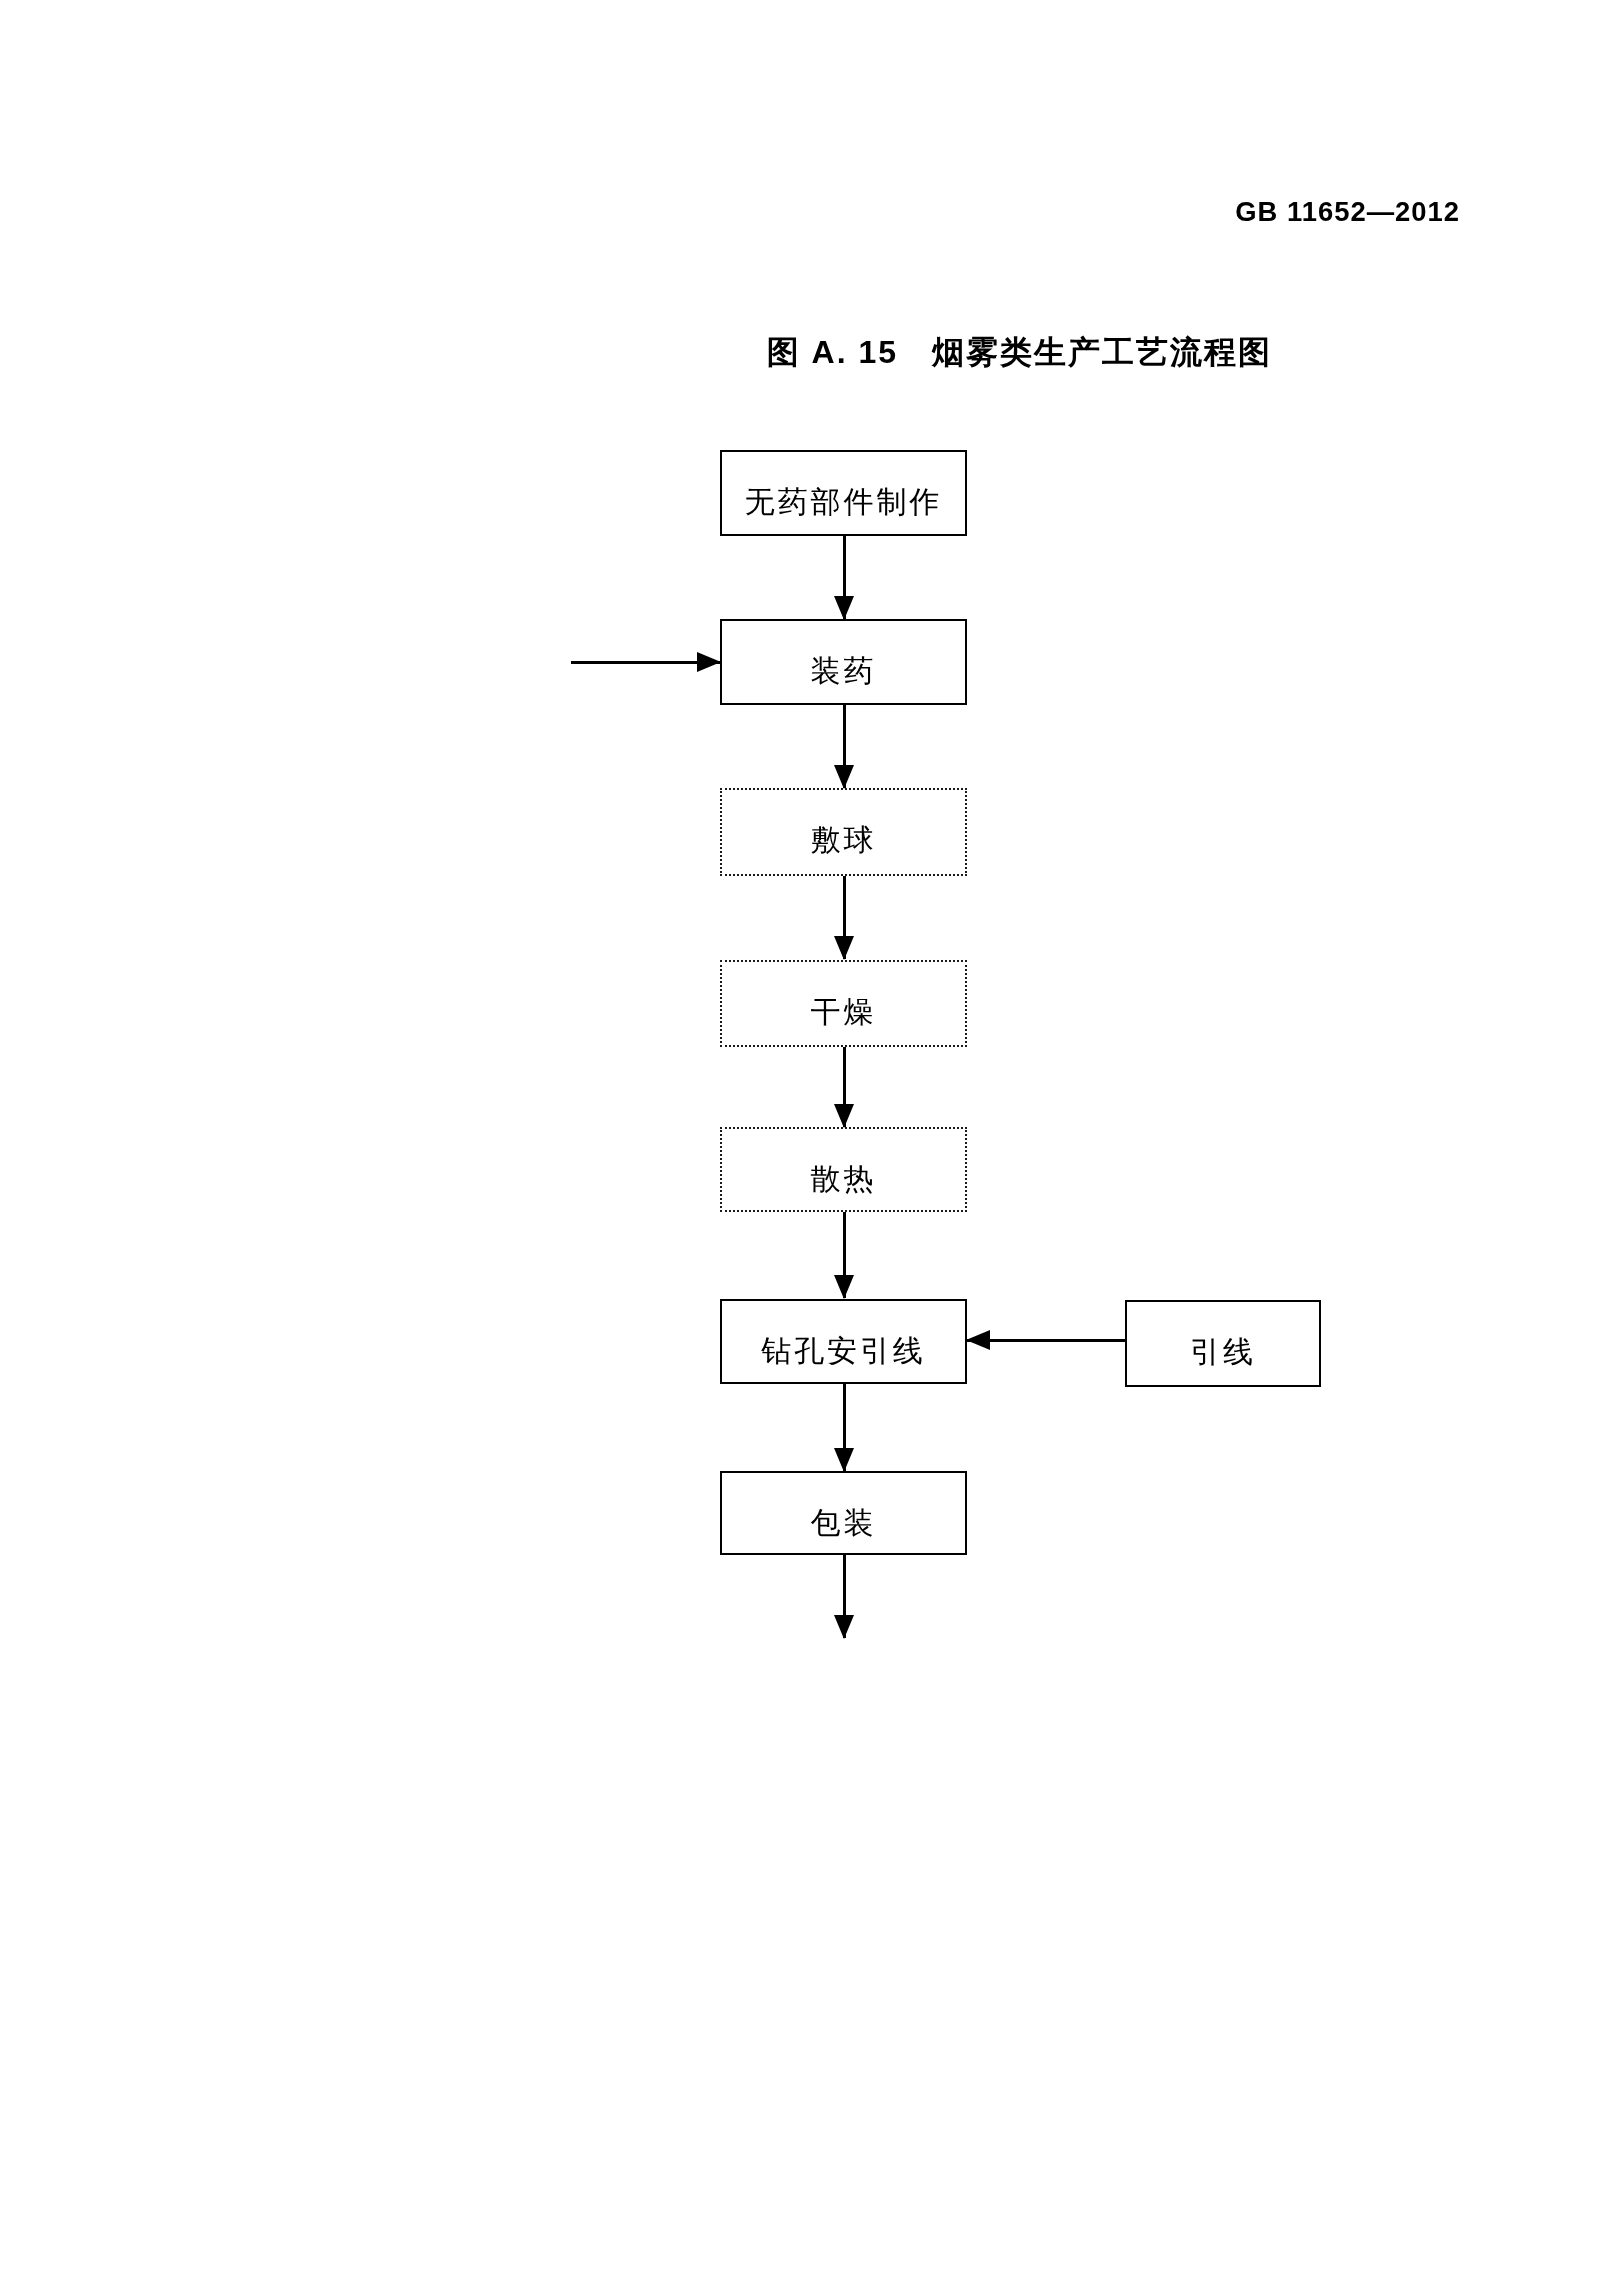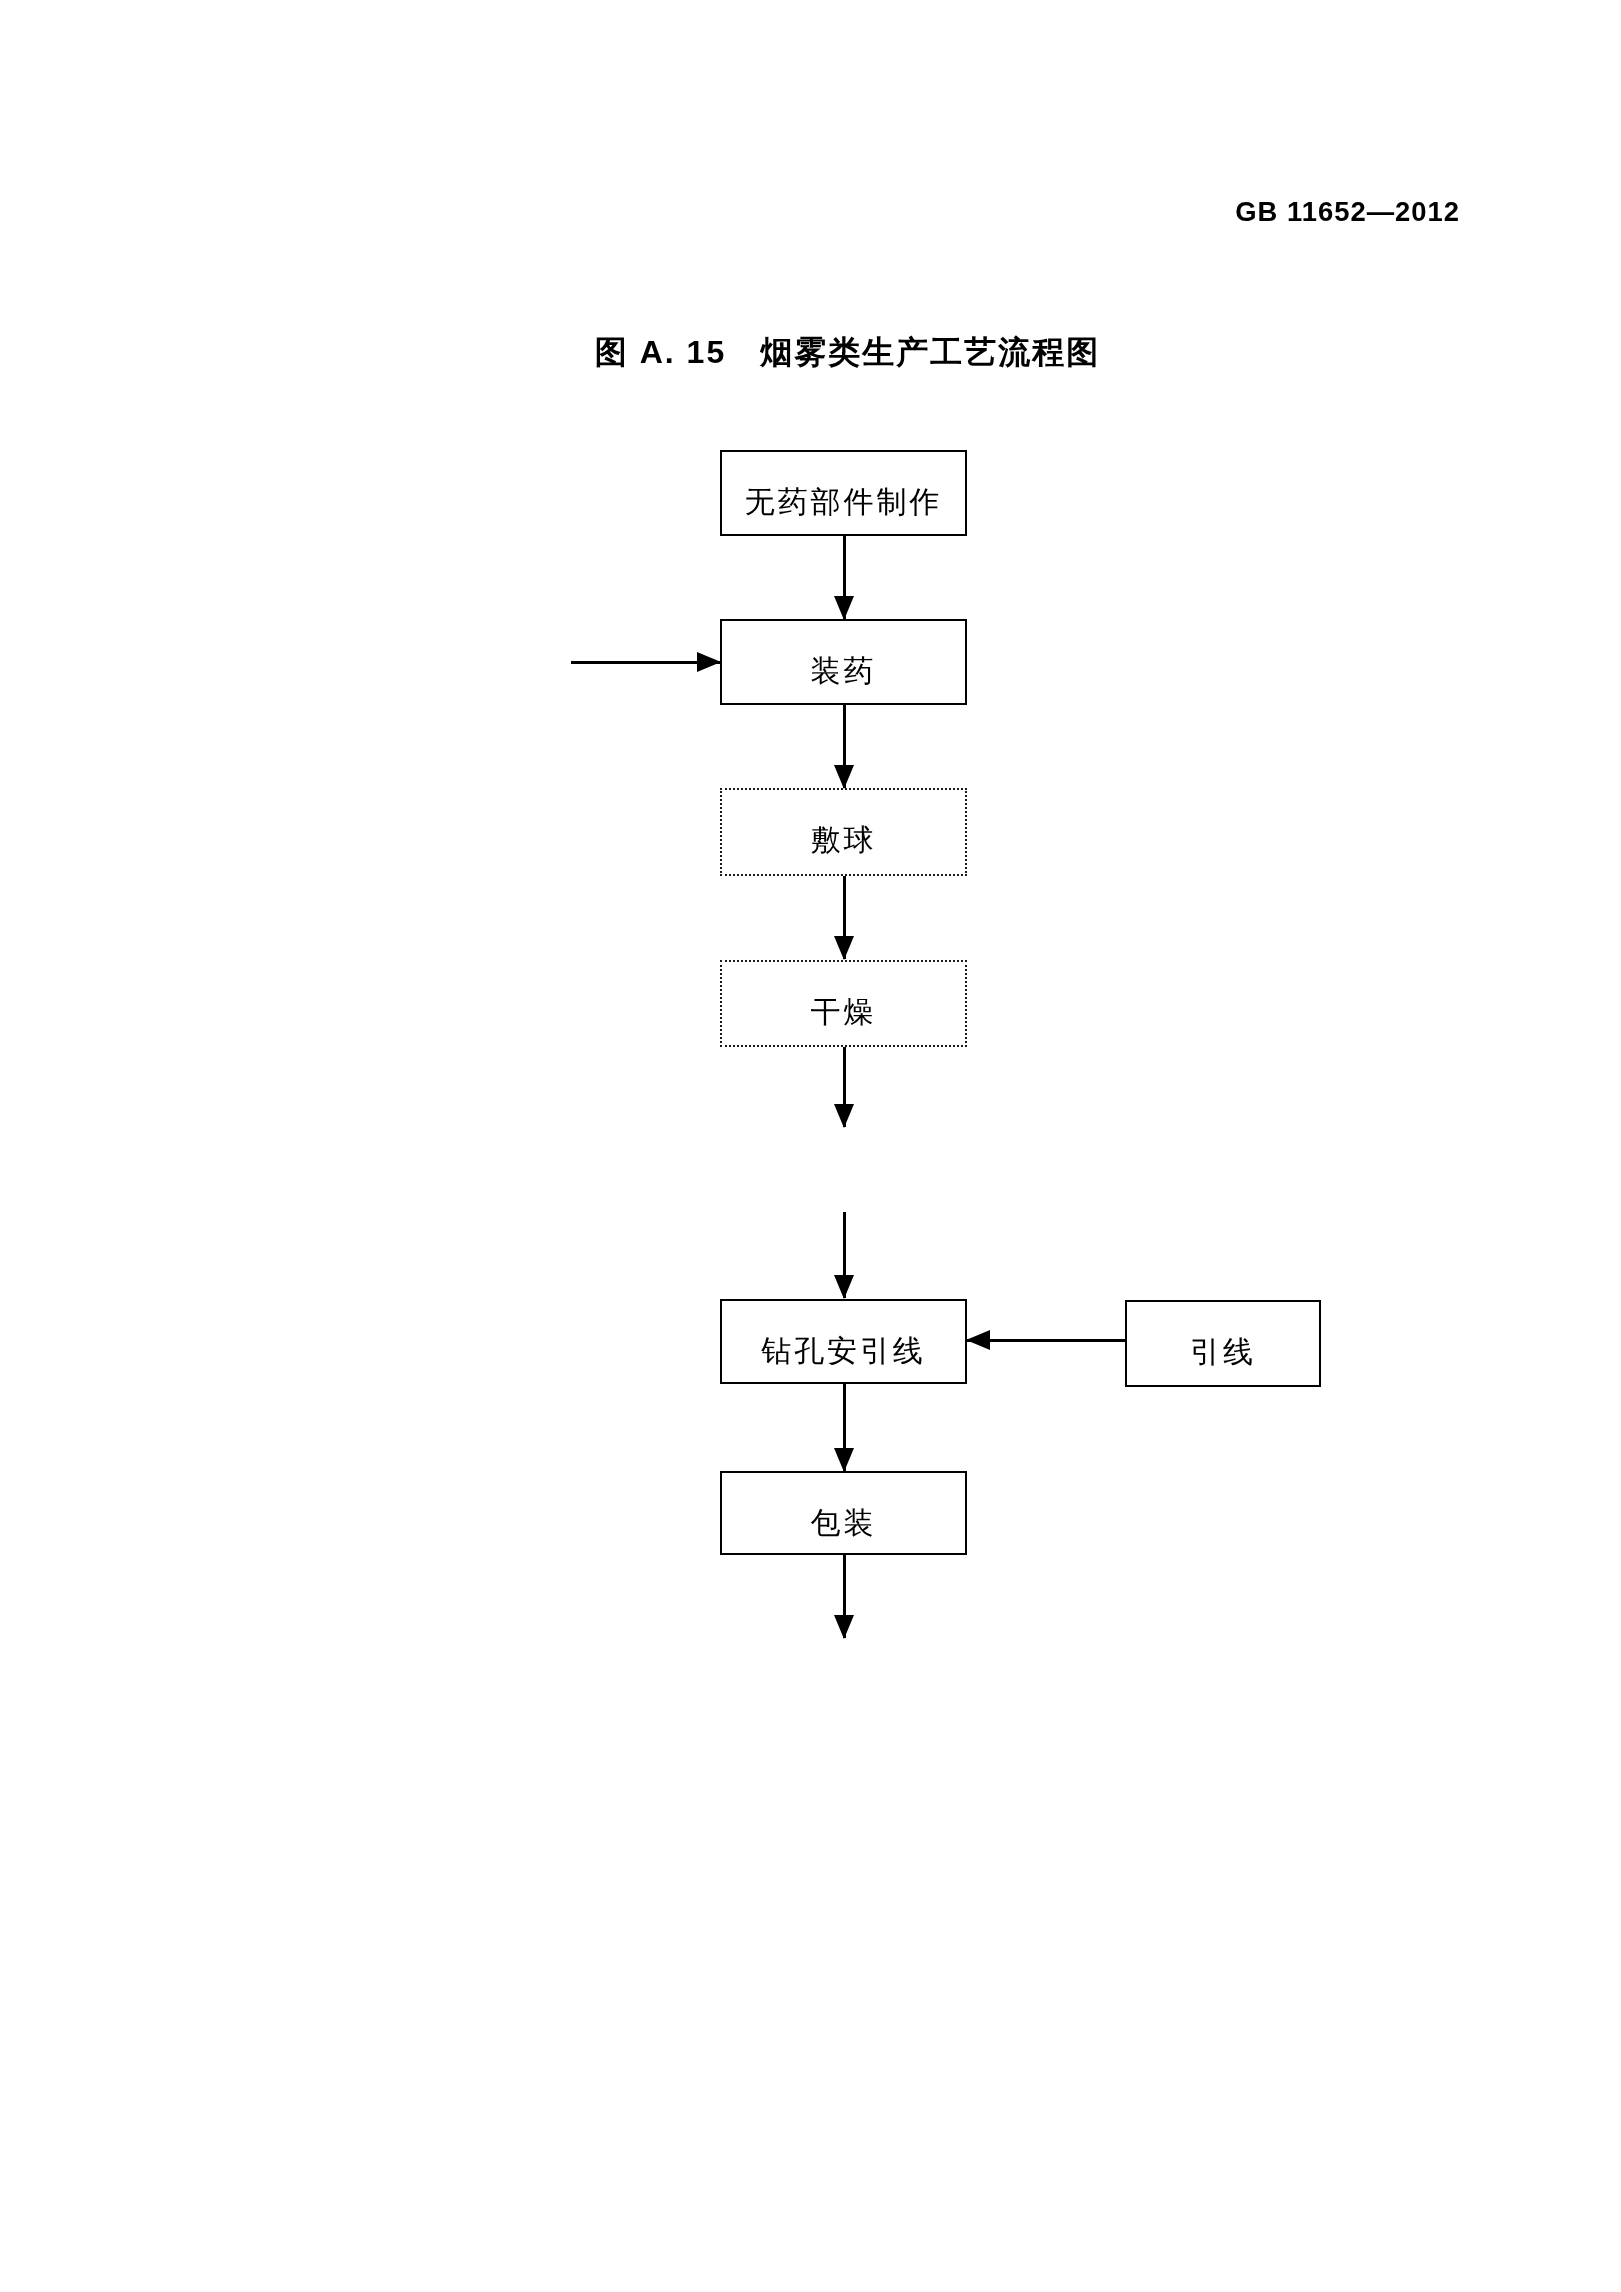--- a/index.html
+++ b/index.html
@@ -16,21 +16,21 @@
     top:196px;right:161px;
     font-family:"Liberation Sans","DejaVu Sans",sans-serif;
     font-weight:bold;
     font-size:27.4px;
     letter-spacing:1px;
     white-space:pre;
   }
   .figure-title{
     position:absolute;
     top:331px;left:423px;width:849px;
-    text-align:center;
+    text-align:right;
     font-family:"Liberation Sans","DejaVu Sans",sans-serif;
     font-weight:bold;
     font-size:32px;
     letter-spacing:2px;
     white-space:pre;
   }
   .flow-box{
     position:absolute;
     box-sizing:border-box;
     background:#fff;
@@ -108,20 +108,23 @@
   </div>
   <div class="flow-box b-solid col" style="top:619px;">
     <span>装药</span>
   </div>
   <div class="flow-box b-dotted col" style="top:788px;height:88px;text-align:right;">
     <span>敷球</span>
   </div>
   <div class="flow-box b-dotted col" style="top:960px;height:87px;">
     <span>干燥</span>
   </div>
+  <div class="flow-box b-dotted col" style="top:1127px;height:85px;">
+    <span>散热</span>
+  </div>
   <div class="flow-box b-solid col" style="top:1299px;height:85px;">
     <span>钻孔安引线</span>
   </div>
   <div class="flow-box b-solid col" style="top:1471px;height:84px;">
     <span>包装</span>
   </div>
 
   <div class="flow-box b-solid" style="left:1125px;top:1300px;width:196px;height:87px;">
     <span>引线</span>
   </div>

